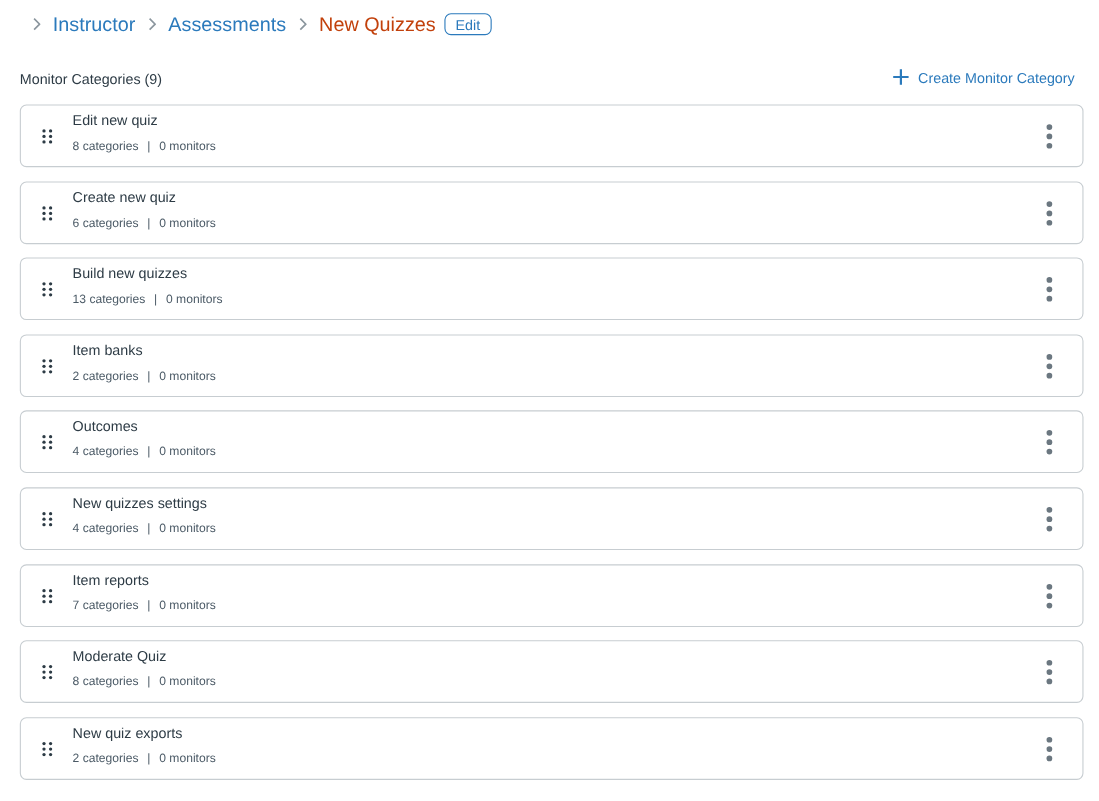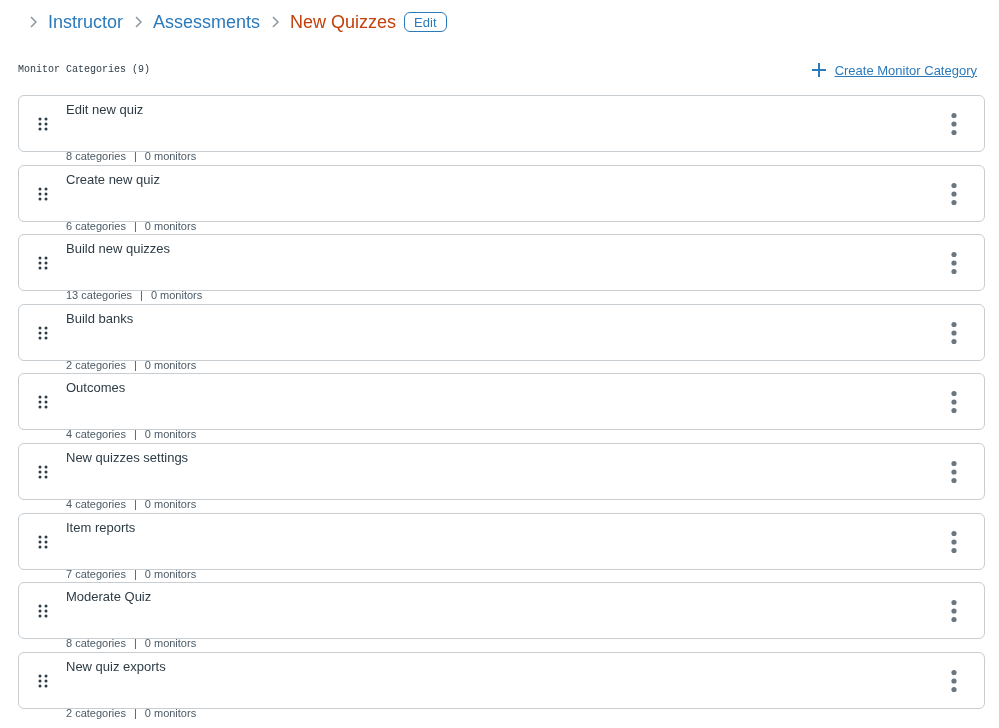--- a/index.html
+++ b/index.html
@@ -17,40 +17,40 @@
   .crumb-link { color: #2b7abc; cursor: pointer; }
   .crumb-sep { color: #8b969e; margin: 0 11px; font-size: 15px; display: inline-flex; align-items: center; }
   .crumb-current { color: #c2410c; }
   .edit-btn {
     margin-left: 8px; height: 20px; padding: 0 9px;
     border: 1px solid #2b7abc; border-radius: 6px; background: #fff;
     color: #2b7abc; font-size: 13px; font-family: "Liberation Sans", sans-serif;
     display: inline-flex; align-items: center; cursor: pointer;
   }
   .section-title {
-    position: absolute; left: 18px; top: 64px; font-size: 10px; color: #2d3b45; font-family: Liberation Mono, monospace;
+    position: absolute; left: 18px; top: 64px; font-size: 13px; color: #2d3b45;
   }
   .create-btn {
     position: absolute; right: 22px; top: 62px;
-    display: flex; align-items: center; color: #2b7abc; font-size: 13px; cursor: pointer; text-decoration: underline;
+    display: flex; align-items: center; color: #2b7abc; font-size: 13px; cursor: pointer;
   }
   .create-btn .plus { width: 16px; height: 16px; margin-right: 8px; }
   .list { position: absolute; left: 18px; top: 95px; width: 967px; }
   .card {
     height: 57px; border: 1px solid #c7cdd1; border-radius: 6px;
     margin-bottom: 12.6px; position: relative; background: #fff; box-sizing: border-box;
   }
   .drag {
     position: absolute; left: 19px; top: 21px; width: 10px; height: 14px; cursor: grab;
   }
   .card-title {
     position: absolute; left: 47px; top: 6px; font-size: 13px; color: #2d3b45;
   }
   .card-meta {
-    position: absolute; left: 47px; top: 31px; font-size: 11px; color: #4b5a66; margin-top: 23px;
+    position: absolute; left: 47px; top: 31px; font-size: 11px; color: #4b5a66;
   }
   .card-meta .pipe { margin: 0 8px; }
   .kebab {
     position: absolute; right: 24px; top: 16px; width: 12px; height: 24px; cursor: pointer;
   }
 </style>
 </head>
 <body>
 
 <nav class="breadcrumb">
@@ -144,21 +144,21 @@
   </div>
     <div class="card">
     <svg class="drag" viewBox="0 0 10 14">
       <circle cx="2" cy="2" r="1.5" fill="#2d3b45"></circle>
         <circle cx="8" cy="2" r="1.5" fill="#2d3b45"></circle>
       <circle cx="2" cy="7" r="1.5" fill="#2d3b45"></circle>
         <circle cx="8" cy="7" r="1.5" fill="#2d3b45"></circle>
       <circle cx="2" cy="12" r="1.5" fill="#2d3b45"></circle>
         <circle cx="8" cy="12" r="1.5" fill="#2d3b45"></circle>
     </svg>
-    <div class="card-title">Build banks</div>
+    <div class="card-title">Item banks</div>
     <div class="card-meta">
       <span class="cnt">2 categories</span><span class="pipe">|</span><span class="mon">0 monitors</span>
     </div>
     <svg class="kebab" viewBox="0 0 12 24">
       <circle cx="6" cy="3.5" r="2.6" fill="#6b7780"></circle>
         <circle cx="6" cy="12" r="2.6" fill="#6b7780"></circle>
         <circle cx="6" cy="20.5" r="2.6" fill="#6b7780"></circle>
     </svg>
   </div>
     <div class="card">

